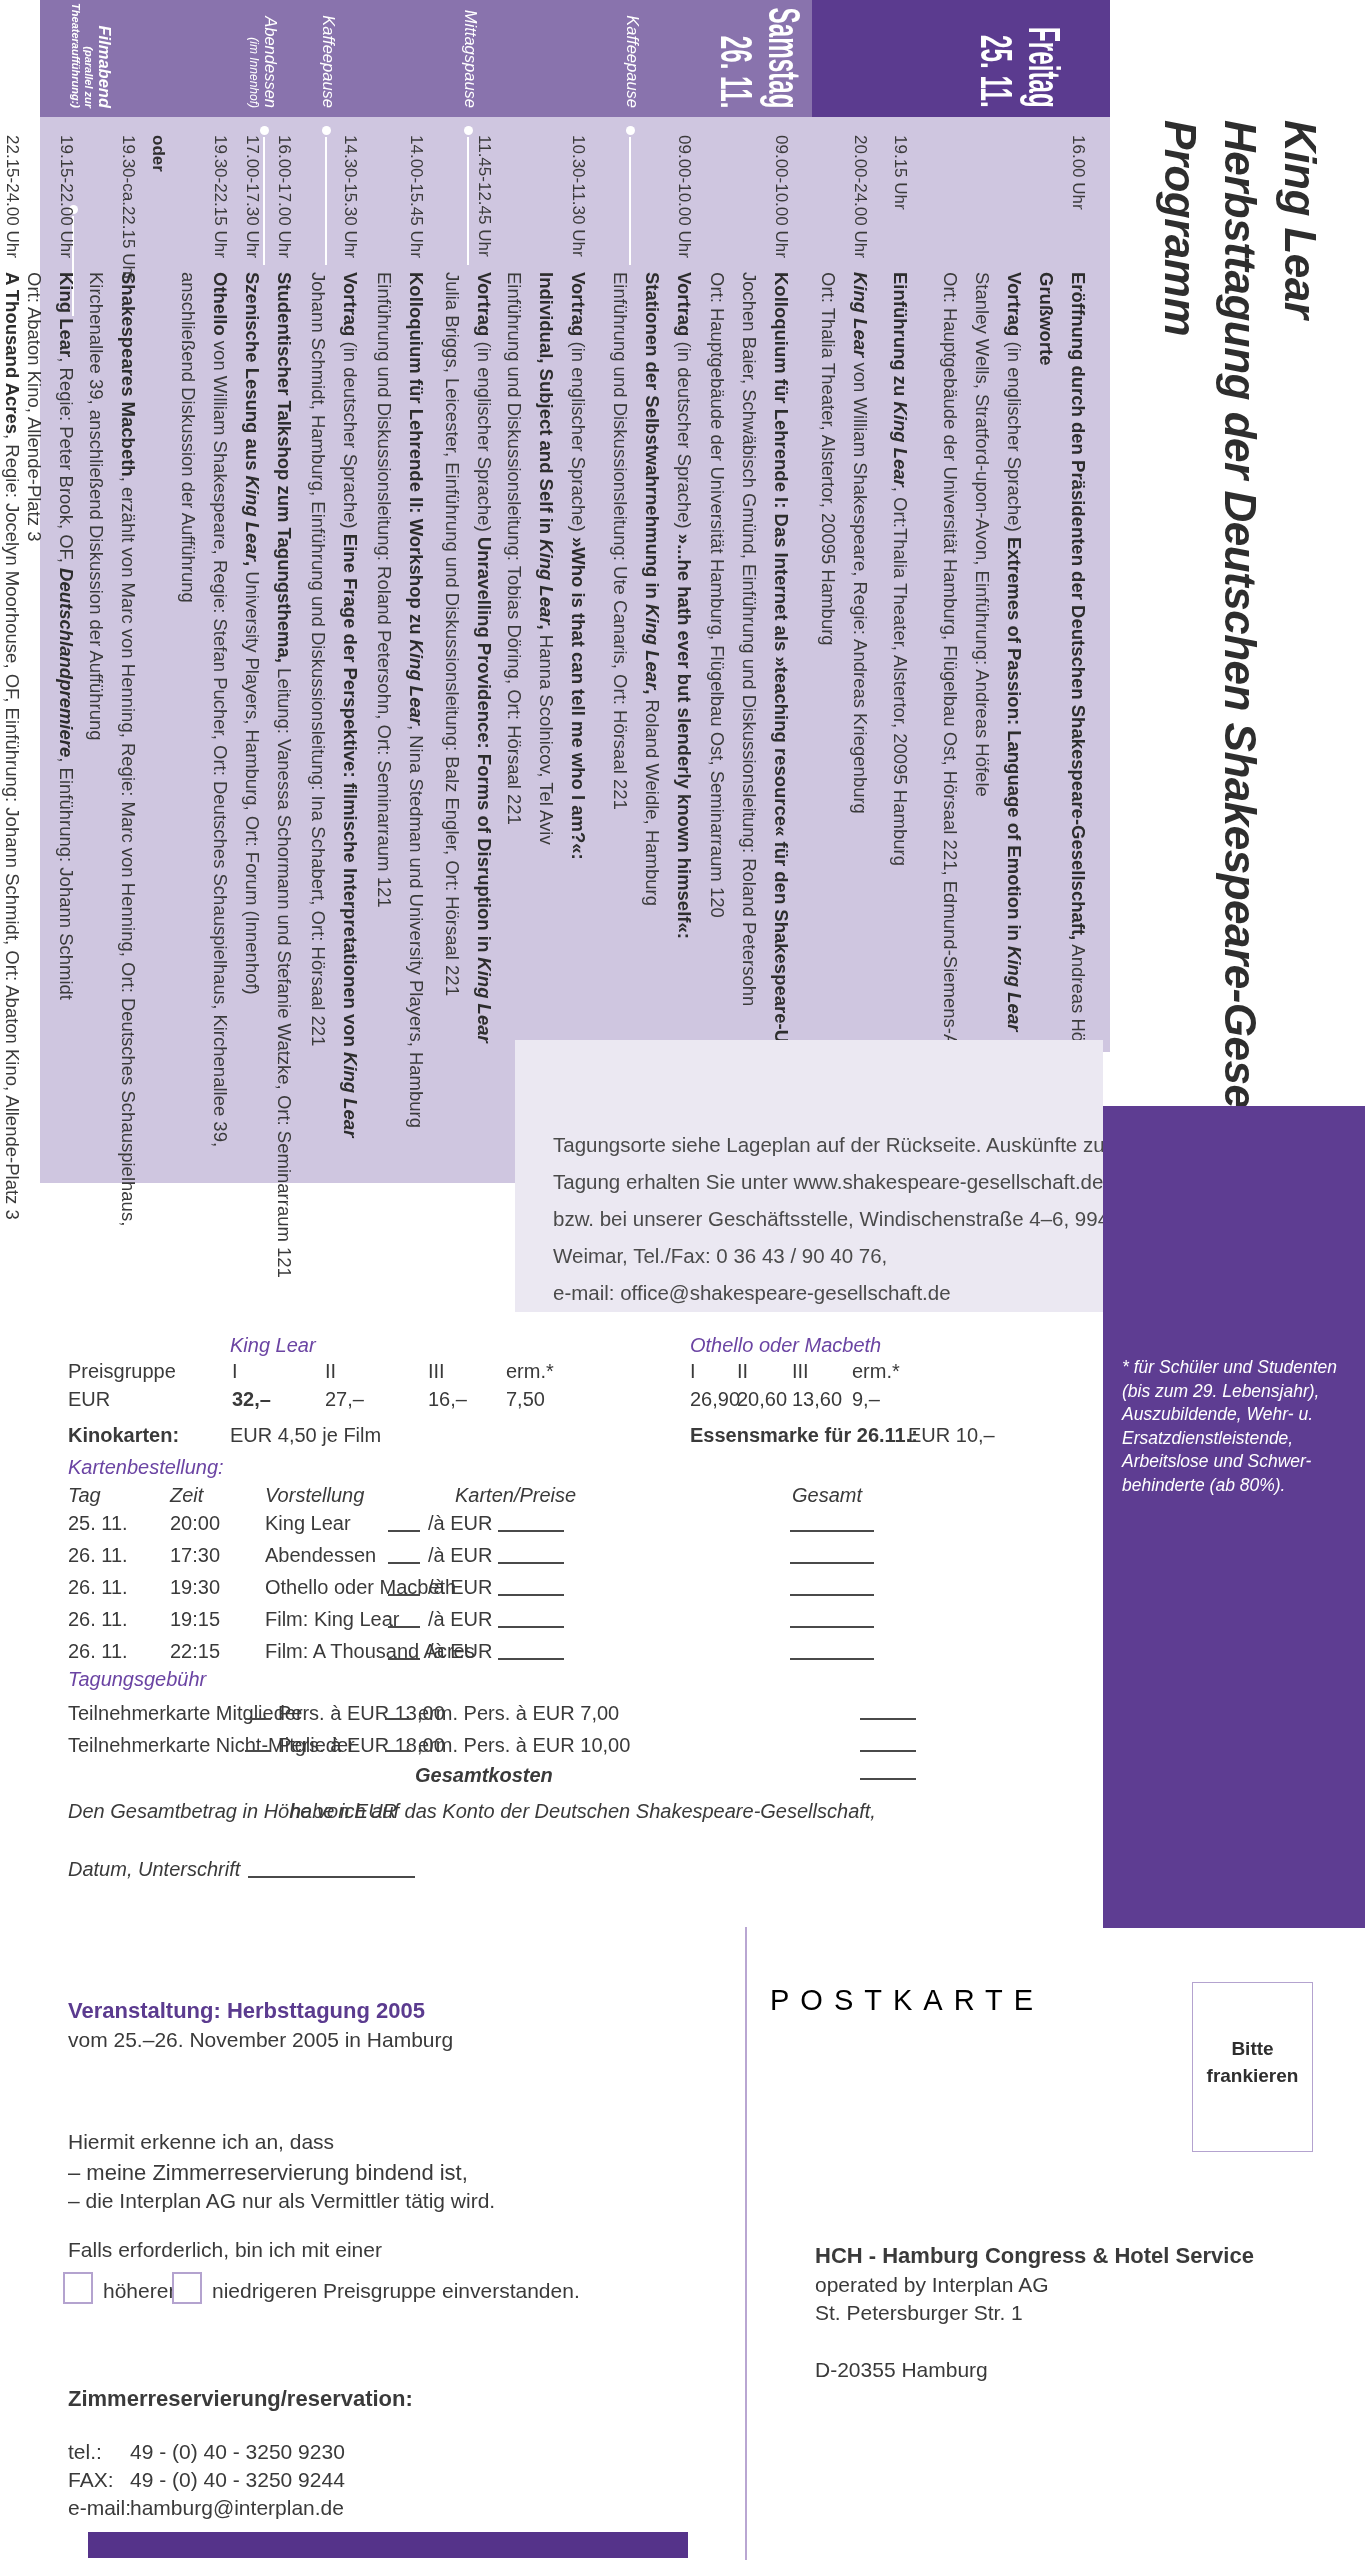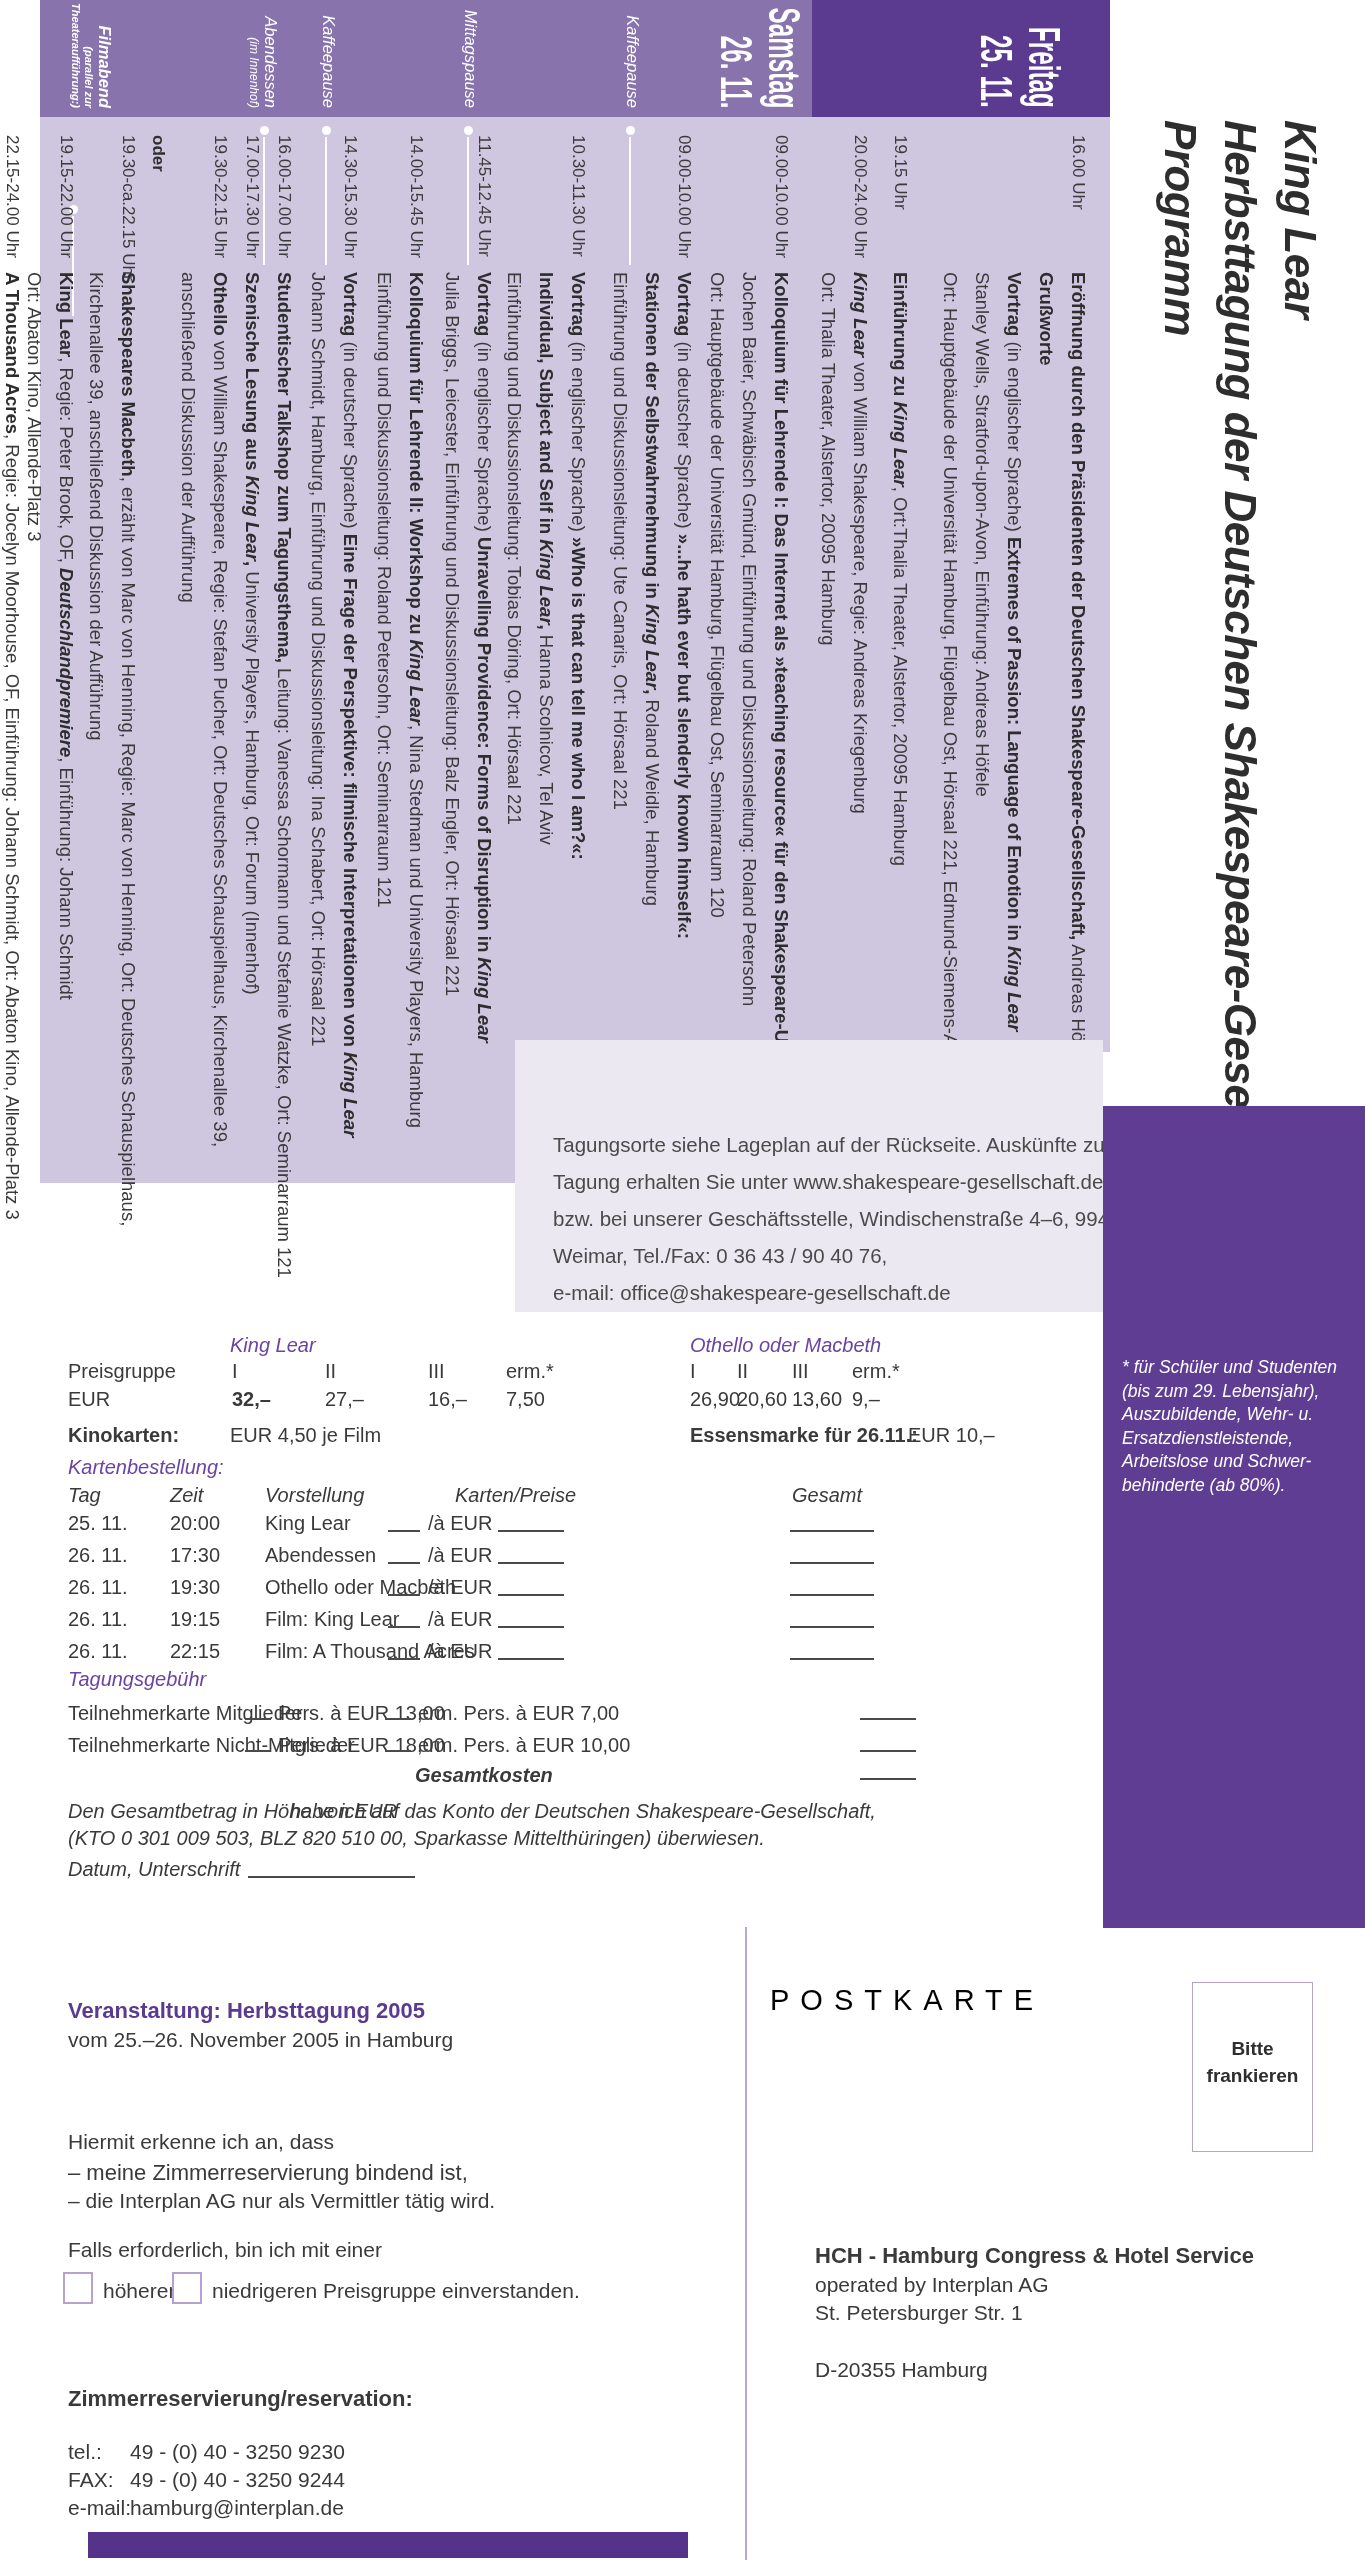--- a/index.html
+++ b/index.html
@@ -332,21 +332,20 @@
       <div class="lbl" style="left: 278px; top: 1734px;">Pers. à EUR 18,00</div>
       <div class="fline" style="left: 385px; top: 1750px; width: 26px;"></div>
       <div class="lbl" style="left: 418px; top: 1734px;">erm. Pers. à EUR 10,00</div>
       <div class="fline" style="left: 860px; top: 1750px; width: 56px;"></div>
     </div>
   <div class="lbl ital sb" style="left:415px;top:1764px;">Gesamtkosten</div>
   <span class="fline" style="left:860px;top:1778px;width:56px;"></span>
 
   <div class="lbl ital" style="left:68px;top:1800px;">Den Gesamtbetrag in Höhe von EUR</div>
   <div class="lbl ital" style="left:290px;top:1800px;">habe ich auf das Konto der Deutschen Shakespeare-Gesellschaft,</div>
-  <div class="lbl ital" style="left:68px;top:1827px;">(KTO 0 301 009 503, BLZ 820 510 00, Sparkasse Mittelthüringen) überwiesen.</div>
 
   <div class="lbl ital" style="left:68px;top:1858px;">Datum, Unterschrift</div>
   <span class="fline" style="left:248px;top:1876px;width:167px;"></span>
 
   <div class="vdivider"></div>
   <div class="purpleH" style="left:68px;top:1998px;">Veranstaltung: Herbsttagung 2005</div>
   <div class="lbl" style="left:68px;top:2028px;font-size:21px;">vom 25.–26. November 2005 in Hamburg</div>
   <div class="postkarte">POSTKARTE</div>
   <div class="stampbox">
     <div>Bitte</div>

